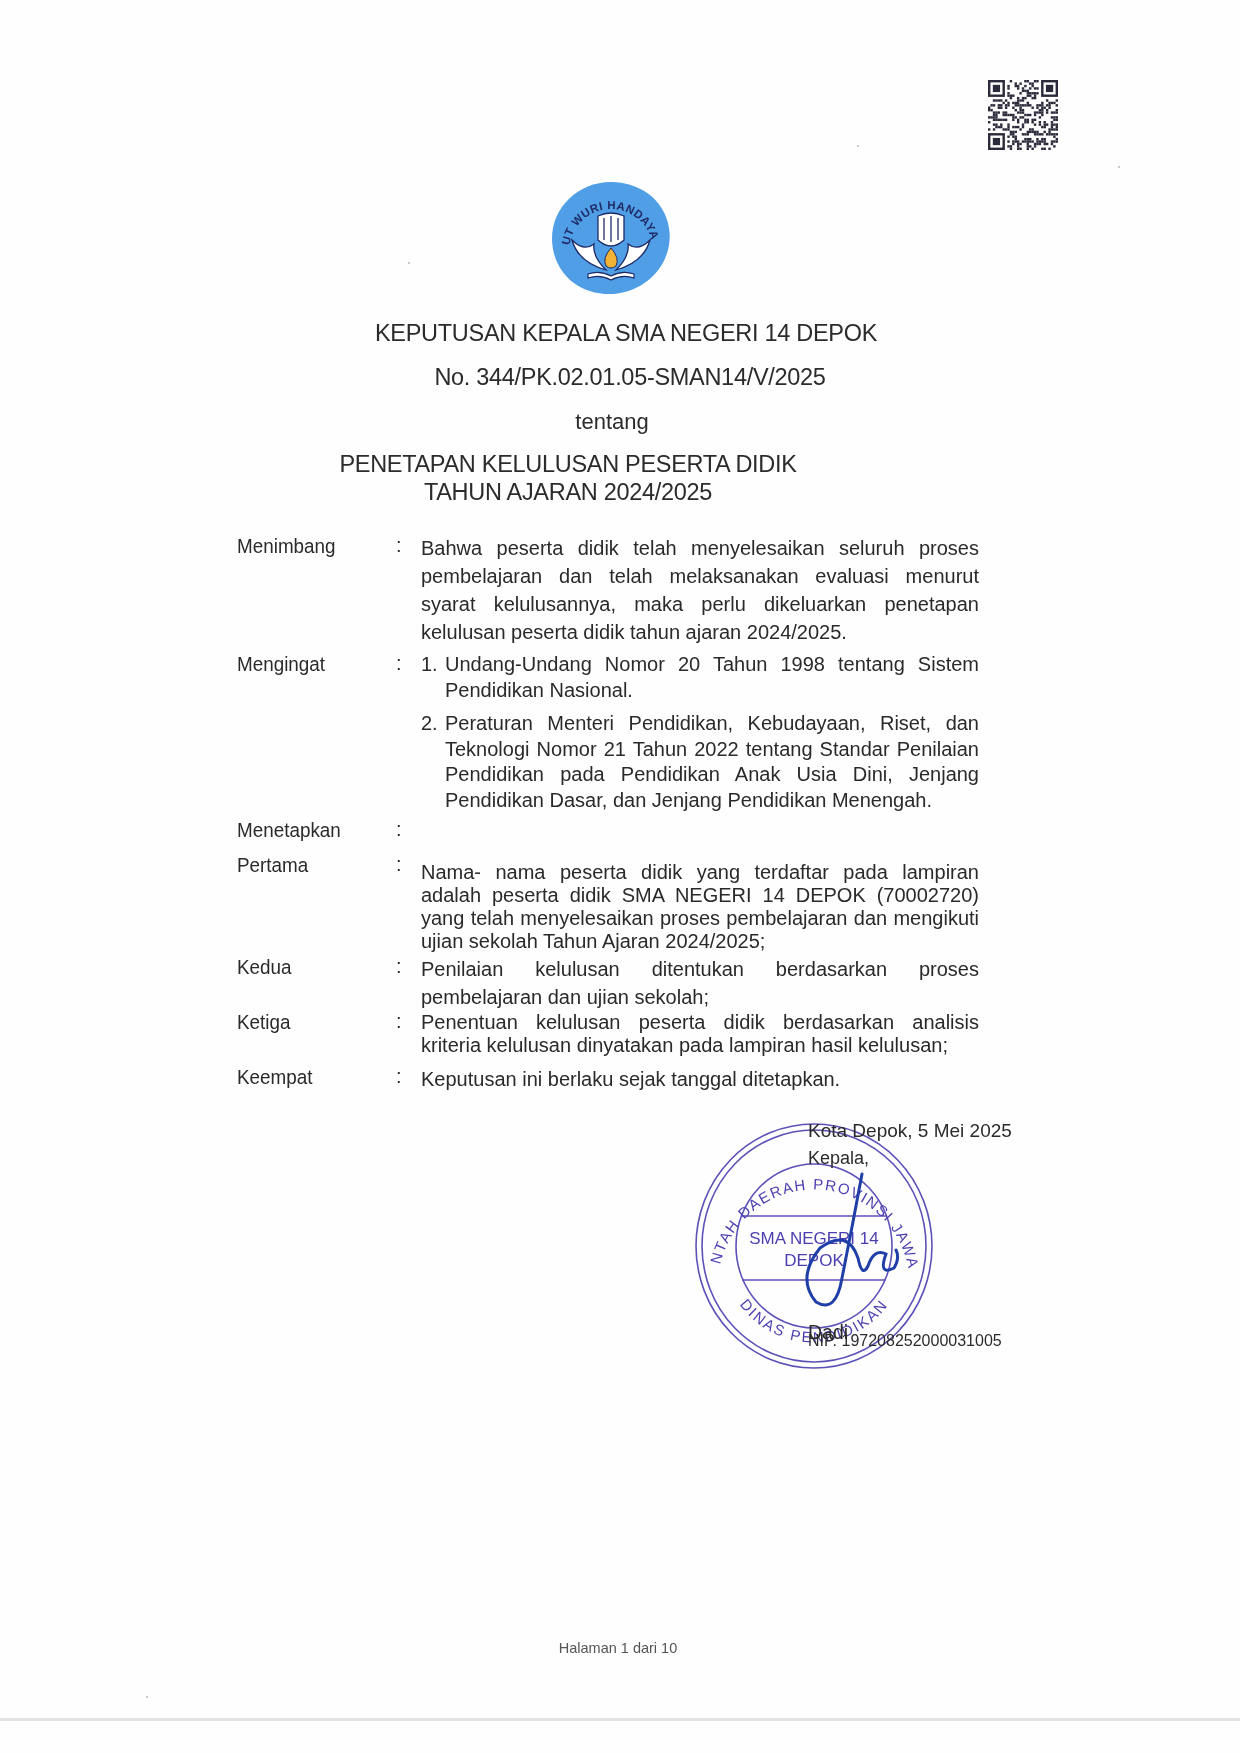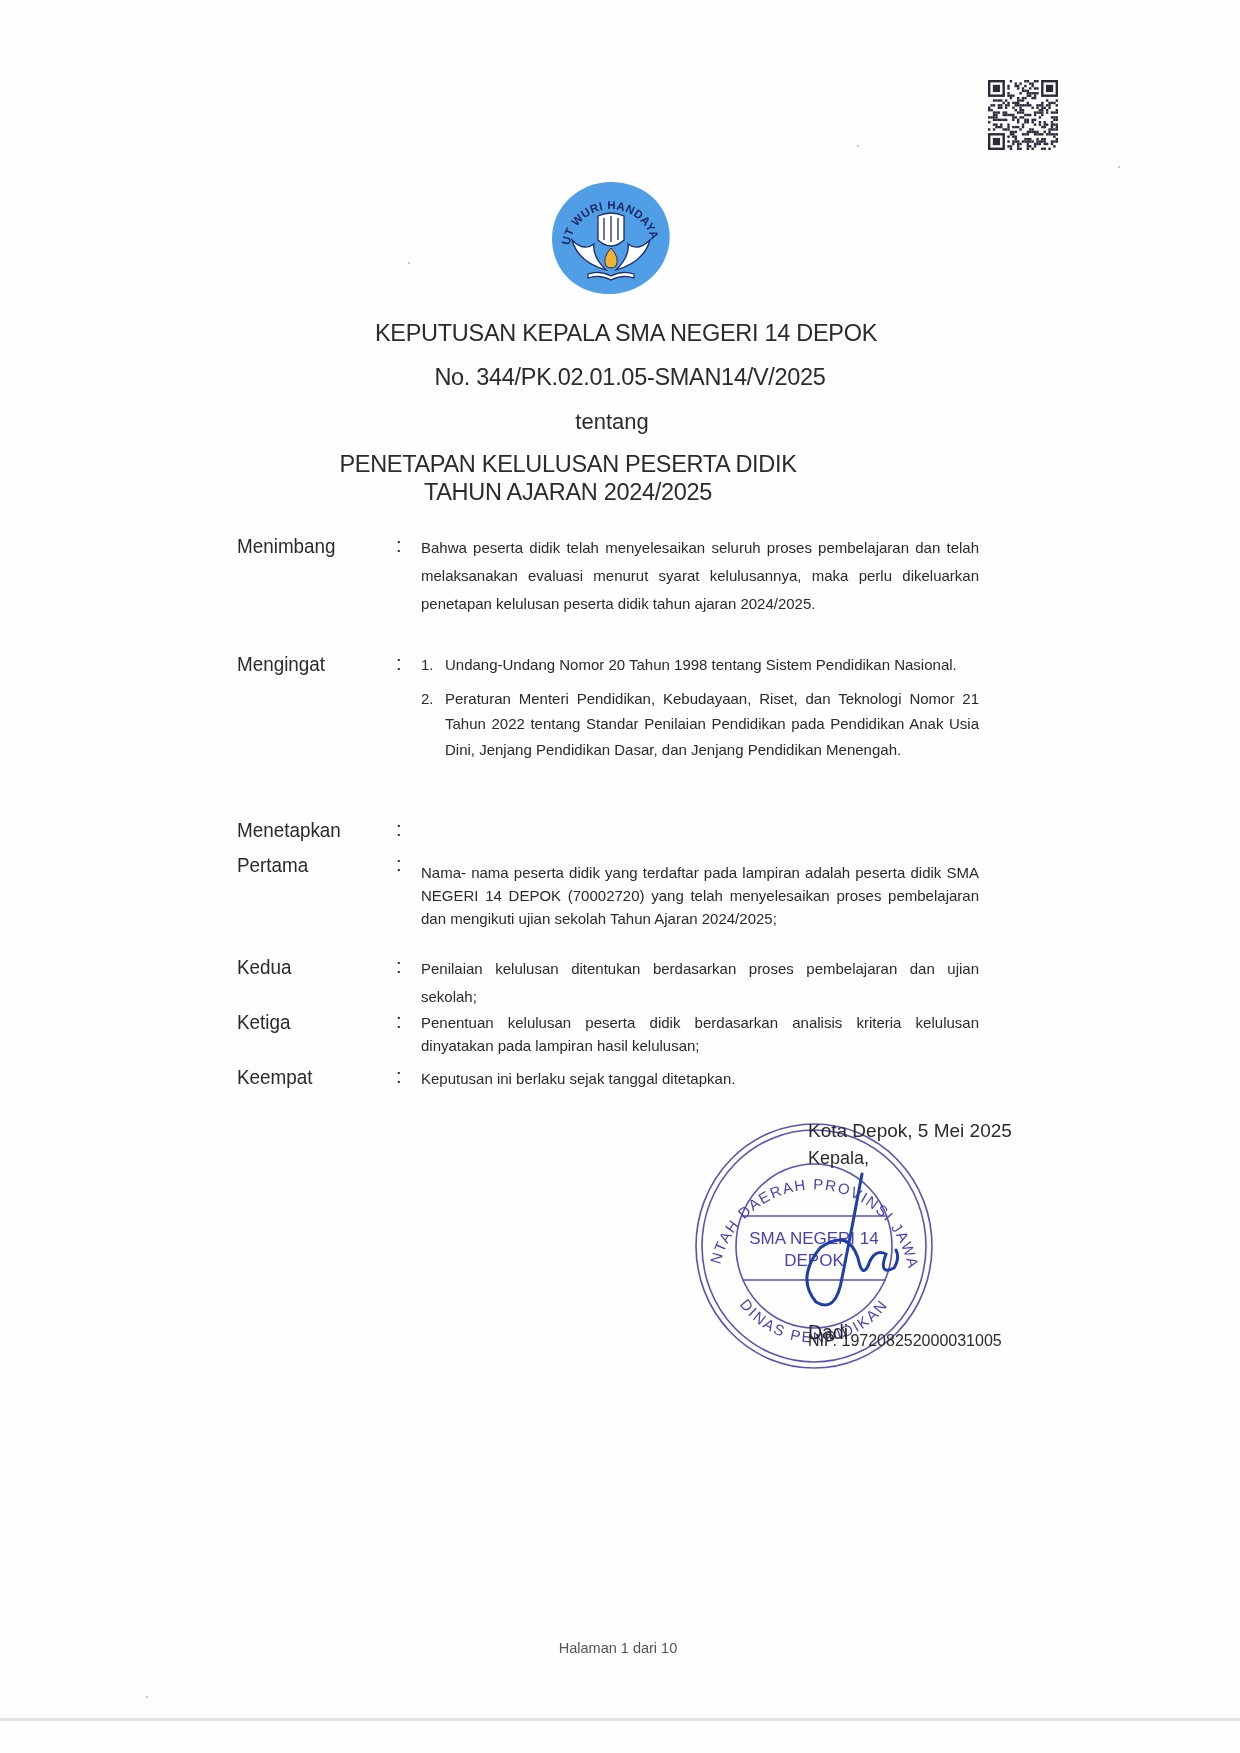--- a/index.html
+++ b/index.html
@@ -19,21 +19,21 @@
   #subject1 { top:451px; font-size:23.5px; letter-spacing:-0.3px; left:-52px; }
   #subject2 { top:479px; font-size:23.5px; letter-spacing:-0.3px; left:-52px; }
 
   .body-text {
     font-family:"Liberation Sans Narrow","Liberation Sans", sans-serif;
     font-size:20px; color:#2a2a2a;
   }
   .row { position:absolute; left:0; width:1240px; }
   .lbl { position:absolute; left:237px; font-size:20.5px; transform:scaleX(0.92); transform-origin:left; }
   .colon { position:absolute; left:396px; font-size:20px; }
-  .txt { position:absolute; left:421px; width:558px; font-size:15px; line-height:28px; text-align:justify; transform-origin:left; }
+  .txt { position:absolute; left:421px; width:558px; font-size:20px; line-height:28px; text-align:justify; transform-origin:left; }
   .txt.tight { line-height:23px; }
   .list-item { position:relative; padding-left:24px; }
   .list-item .num { position:absolute; left:0; top:0; }
 
   #sig-date { left:808px; top:1120px; font-size:19px; }
   #sig-role { left:808px; top:1148px; font-size:18px; }
   #sig-name { left:808px; top:1306px; font-size:19.5px;margin-top:15px; }
   #sig-nip { left:808px; top:1332px; font-size:16px; }
   #stamp { left:690px; top:1118px; width:248px; height:260px; }
   #footer { top:1640px; font-size:14.5px; color:#555; left:-2px; }

